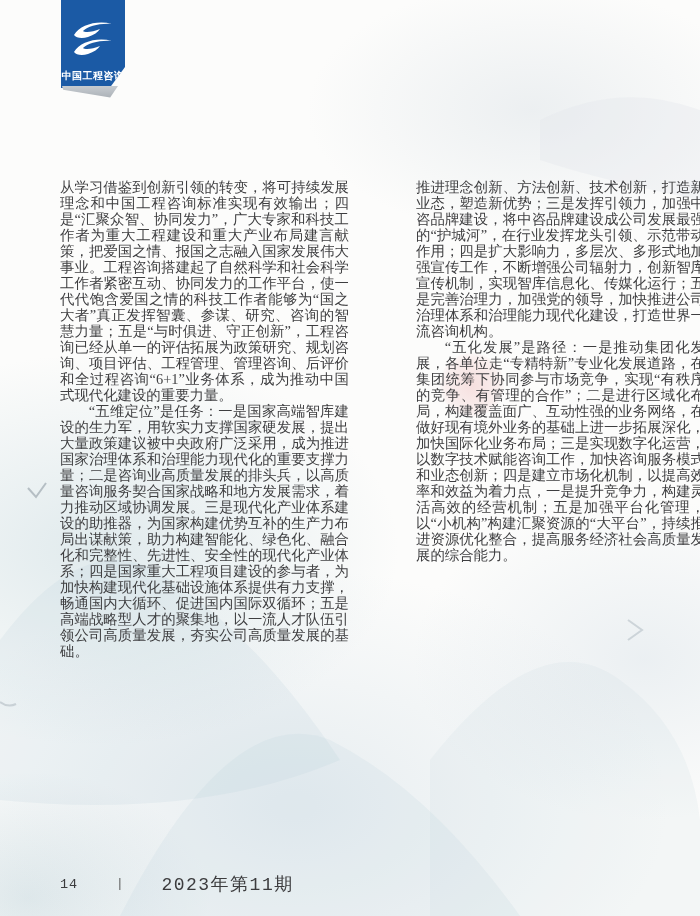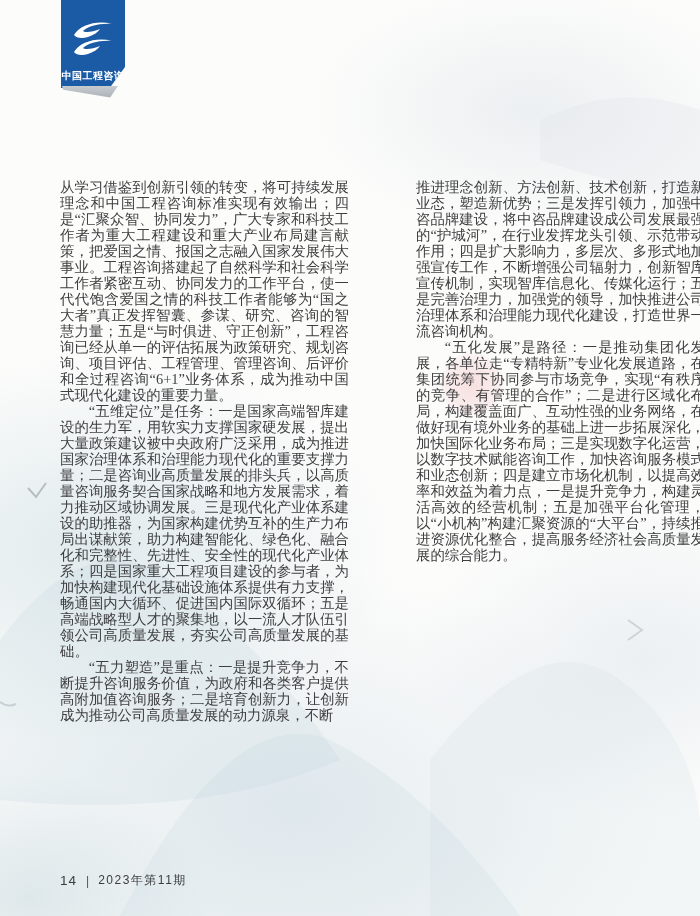--- a/index.html
+++ b/index.html
@@ -49,25 +49,25 @@
     text-align:justify;text-justify:inter-character;
   }
   .col-left{left:60px;}
   .col-right{left:371px;margin-left:45px;}
   .para{margin:0;}
   .para.indent{text-indent:2em;}
   
   .footer{
     position:absolute;left:60px;top:872px;
     display:flex;align-items:center;
-    color:#3c3c3e;font-family:Liberation Sans, sans-serif;
+    color:#3c3c3e;font-family:Liberation Mono, monospace;gap:29px;
   }
   .footer .pageno{font-size:13.5px;letter-spacing:1px;}
   .footer .sep{margin:0 9px;font-size:12px;color:#555;}
-  .footer .issue{font-size:12px;letter-spacing:1.5px;}
+  .footer .issue{font-size:18px;letter-spacing:1.5px;}
 </style>
 </head>
 <body>
 
 <div class="page">
 
   <svg class="bg-svg" viewBox="0 0 700 916">
     <path d="M0 640 Q 90 520 170 580 Q 260 640 340 760 Q 200 820 0 800 Z" fill="rgba(170,200,212,0.14)"></path>
     <path d="M120 916 Q 230 700 330 740 Q 430 790 520 916 Z" fill="rgba(180,205,218,0.16)"></path>
     <path d="M430 760 Q 540 620 620 680 Q 690 730 700 820 L 700 916 L 430 916 Z" fill="rgba(190,210,222,0.14)"></path>
@@ -84,21 +84,20 @@
       <path d="M39 2 C 24 -2 7 3 1 13 C 3 16 9 17 15 15 C 21 13 25 10 27 7 C 20 10 12 11 10 9 C 15 4 27 1 39 2 Z" fill="#ffffff"></path>
       <path d="M39 19 C 24 15 7 20 1 30 C 3 33 9 34 15 32 C 21 30 25 27 27 24 C 20 27 12 28 10 26 C 15 21 27 18 39 19 Z" fill="#ffffff"></path>
     </svg>
     <div class="logo-text">中国工程咨询</div>
   </div>
   <div class="logo-curl"></div>
 
   <div class="col col-left">
     <p class="para">从学习借鉴到创新引领的转变，将可持续发展理念和中国工程咨询标准实现有效输出；四是“汇聚众智、协同发力”，广大专家和科技工作者为重大工程建设和重大产业布局建言献策，把爱国之情、报国之志融入国家发展伟大事业。工程咨询搭建起了自然科学和社会科学工作者紧密互动、协同发力的工作平台，使一代代饱含爱国之情的科技工作者能够为“国之大者”真正发挥智囊、参谋、研究、咨询的智慧力量；五是“与时俱进、守正创新”，工程咨询已经从单一的评估拓展为政策研究、规划咨询、项目评估、工程管理、管理咨询、后评价和全过程咨询“6+1”业务体系，成为推动中国式现代化建设的重要力量。</p>
     <p class="para indent">“五维定位”是任务：一是国家高端智库建设的生力军，用软实力支撑国家硬发展，提出大量政策建议被中央政府广泛采用，成为推进国家治理体系和治理能力现代化的重要支撑力量；二是咨询业高质量发展的排头兵，以高质量咨询服务契合国家战略和地方发展需求，着力推动区域协调发展。三是现代化产业体系建设的助推器，为国家构建优势互补的生产力布局出谋献策，助力构建智能化、绿色化、融合化和完整性、先进性、安全性的现代化产业体系；四是国家重大工程项目建设的参与者，为加快构建现代化基础设施体系提供有力支撑，畅通国内大循环、促进国内国际双循环；五是高端战略型人才的聚集地，以一流人才队伍引领公司高质量发展，夯实公司高质量发展的基础。</p>
-    <p class="para indent">“五力塑造”是重点：一是提升竞争力，不断提升咨询服务价值，为政府和各类客户提供高附加值咨询服务；二是培育创新力，让创新成为推动公司高质量发展的动力源泉，不断</p>
   </div>
 
   <div class="col col-right">
     <p class="para">推进理念创新、方法创新、技术创新，打造新业态，塑造新优势；三是发挥引领力，加强中咨品牌建设，将中咨品牌建设成公司发展最强的“护城河”，在行业发挥龙头引领、示范带动作用；四是扩大影响力，多层次、多形式地加强宣传工作，不断增强公司辐射力，创新智库宣传机制，实现智库信息化、传媒化运行；五是完善治理力，加强党的领导，加快推进公司治理体系和治理能力现代化建设，打造世界一流咨询机构。</p>
     <p class="para indent">“五化发展”是路径：一是推动集团化发展，各单位走“专精特新”专业化发展道路，在集团统筹下协同参与市场竞争，实现“有秩序的竞争、有管理的合作”；二是进行区域化布局，构建覆盖面广、互动性强的业务网络，在做好现有境外业务的基础上进一步拓展深化，加快国际化业务布局；三是实现数字化运营，以数字技术赋能咨询工作，加快咨询服务模式和业态创新；四是建立市场化机制，以提高效率和效益为着力点，一是提升竞争力，构建灵活高效的经营机制；五是加强平台化管理，以“小机构”构建汇聚资源的“大平台”，持续推进资源优化整合，提高服务经济社会高质量发展的综合能力。</p>
   </div>
 
   <div class="footer">
     <span class="pageno">14</span>
     <span class="sep">|</span>

